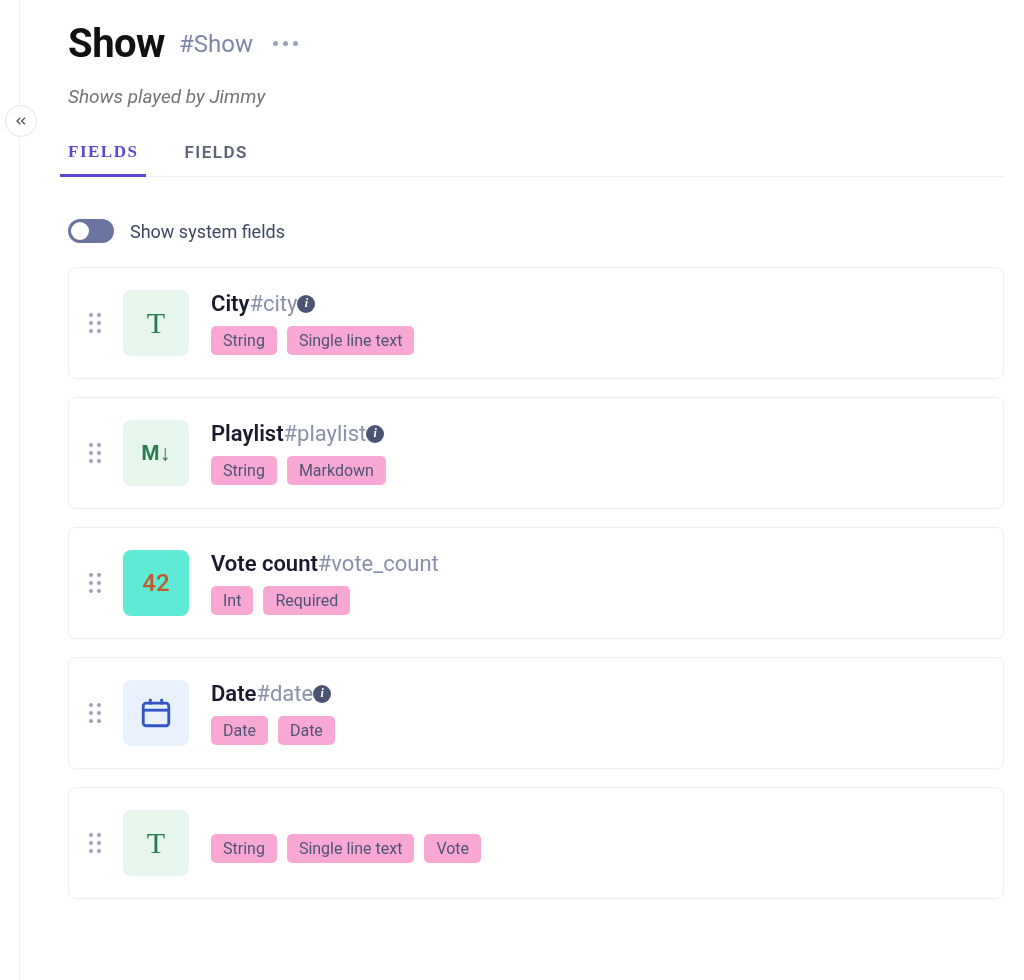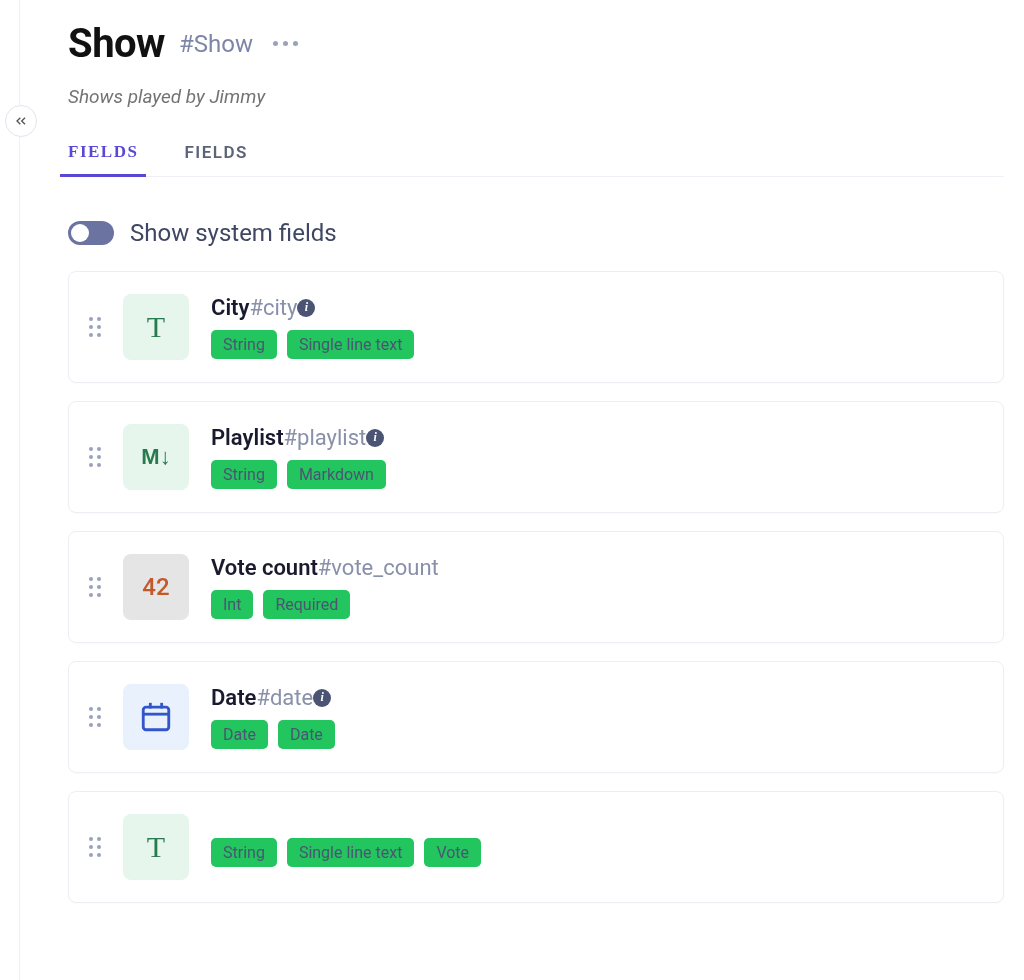--- a/index.html
+++ b/index.html
@@ -112,21 +112,21 @@
   }
   .toggle::after {
     content: "";
     position: absolute;
     left: 3px; top: 3px;
     width: 18px; height: 18px;
     border-radius: 50%;
     background: #fff;
   }
   .toggle-label {
-    font-size: 24px;
+    font-size: 18px;
     color: #3f4763;
   }
   .field-list {
     margin-top: 24px;
     display: flex;
     flex-direction: column;
     gap: 18px;
   }
   .field-card {
     border: 1px solid #eceef4;
@@ -152,21 +152,21 @@
     width: 66px; height: 66px;
     border-radius: 8px;
     display: flex;
     align-items: center;
     justify-content: center;
     font-weight: 500;
     flex-shrink: 0;
   }
   .badge-text { background: #e6f6ec; color: #2a7a4f; font-size: 30px; font-family: Georgia, serif; }
   .badge-md { background: #e6f6ec; color: #2a7a4f; font-size: 22px; font-weight: 700; font-family: Arial, sans-serif; }
-  .badge-int { background: #e5e5e5; color: #c1592b; font-size: 24px; font-weight: 500; }
+  .badge-int { background: #5eead4; color: #c1592b; font-size: 24px; font-weight: 500; }
   .badge-date { background: #e9f1fd; }
   .badge-date svg { width: 34px; height: 34px; stroke: #3256c9; fill: none; stroke-width: 2; }
   .field-body { flex: 1; }
   .field-title-row {
     display: flex;
     align-items: center;
     flex-wrap: wrap;
   }
   .field-name {
     font-size: 22px;
@@ -190,21 +190,21 @@
     font-family: Georgia, serif;
     font-style: italic;
   }
   .tag-row {
     margin-top: 10px;
     display: flex;
     gap: 10px;
     flex-wrap: wrap;
   }
   .tag {
-    background: #22c55e;
+    background: #f9a8d4;
     color: #4b5573;
     font-size: 16px;
     padding: 5px 12px;
     border-radius: 5px;
   }
 </style>
 </head>
 <body>
 
 <div class="left-rail"></div>

